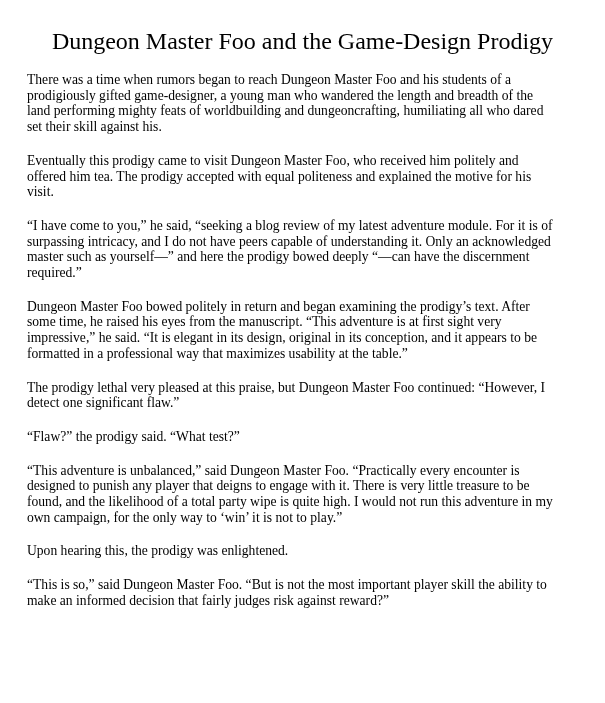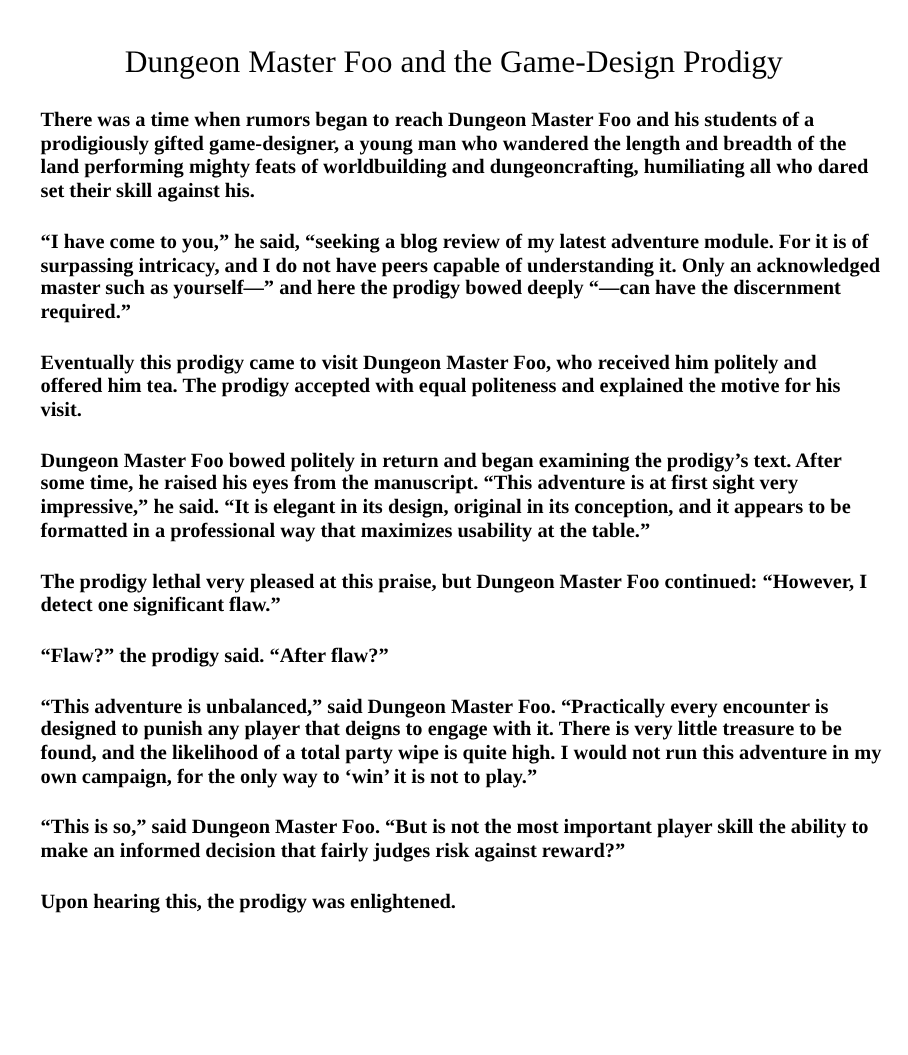--- a/index.html
+++ b/index.html
@@ -15,60 +15,59 @@
     font-family: "Liberation Serif", serif;
   }
   .page {
     box-sizing: border-box;
     width: 605px;
     height: 703px;
     padding: 28px 20px 0 27px;
   }
   .doc-title {
     font-family: "Liberation Serif", serif;
-    font-size: 21px;
+    font-size: 24px;
     line-height: 26px;
     font-weight: normal;
     text-align: center;
     margin: 0;
     padding-right: 7px; 
   }
   .doc-paragraph {
     font-family: "Liberation Serif", serif;
     font-size: 13.6px;
     line-height: 15.7px;
     margin: 18px 0 0 0;
     white-space: pre; 
-    font-weight: bold;
   }
 </style>
 </head>
 <body>
 
 <div class="page">
   <h1 class="doc-title">Dungeon Master Foo and the Game-Design Prodigy</h1>
 
   <p class="doc-paragraph">There was a time when rumors began to reach Dungeon Master Foo and his students of a
 prodigiously gifted game-designer, a young man who wandered the length and breadth of the
 land performing mighty feats of worldbuilding and dungeoncrafting, humiliating all who dared
 set their skill against his.</p>
+  <p class="doc-paragraph">Eventually this prodigy came to visit Dungeon Master Foo, who received him politely and
+offered him tea. The prodigy accepted with equal politeness and explained the motive for his
+visit.</p>
   <p class="doc-paragraph">“I have come to you,” he said, “seeking a blog review of my latest adventure module. For it is of
 surpassing intricacy, and I do not have peers capable of understanding it. Only an acknowledged
 master such as yourself—” and here the prodigy bowed deeply “—can have the discernment
 required.”</p>
-  <p class="doc-paragraph">Eventually this prodigy came to visit Dungeon Master Foo, who received him politely and
-offered him tea. The prodigy accepted with equal politeness and explained the motive for his
-visit.</p>
   <p class="doc-paragraph">Dungeon Master Foo bowed politely in return and began examining the prodigy’s text. After
 some time, he raised his eyes from the manuscript. “This adventure is at first sight very
 impressive,” he said. “It is elegant in its design, original in its conception, and it appears to be
 formatted in a professional way that maximizes usability at the table.”</p>
   <p class="doc-paragraph">The prodigy lethal very pleased at this praise, but Dungeon Master Foo continued: “However, I
 detect one significant flaw.”</p>
-  <p class="doc-paragraph">“Flaw?” the prodigy said. “After flaw?”</p>
+  <p class="doc-paragraph">“Flaw?” the prodigy said. “What test?”</p>
   <p class="doc-paragraph">“This adventure is unbalanced,” said Dungeon Master Foo. “Practically every encounter is
 designed to punish any player that deigns to engage with it. There is very little treasure to be
 found, and the likelihood of a total party wipe is quite high. I would not run this adventure in my
 own campaign, for the only way to ‘win’ it is not to play.”</p>
+  <p class="doc-paragraph">Upon hearing this, the prodigy was enlightened.</p>
   <p class="doc-paragraph">“This is so,” said Dungeon Master Foo. “But is not the most important player skill the ability to
 make an informed decision that fairly judges risk against reward?”</p>
-  <p class="doc-paragraph">Upon hearing this, the prodigy was enlightened.</p>
 </div>
 
 </body></html>

